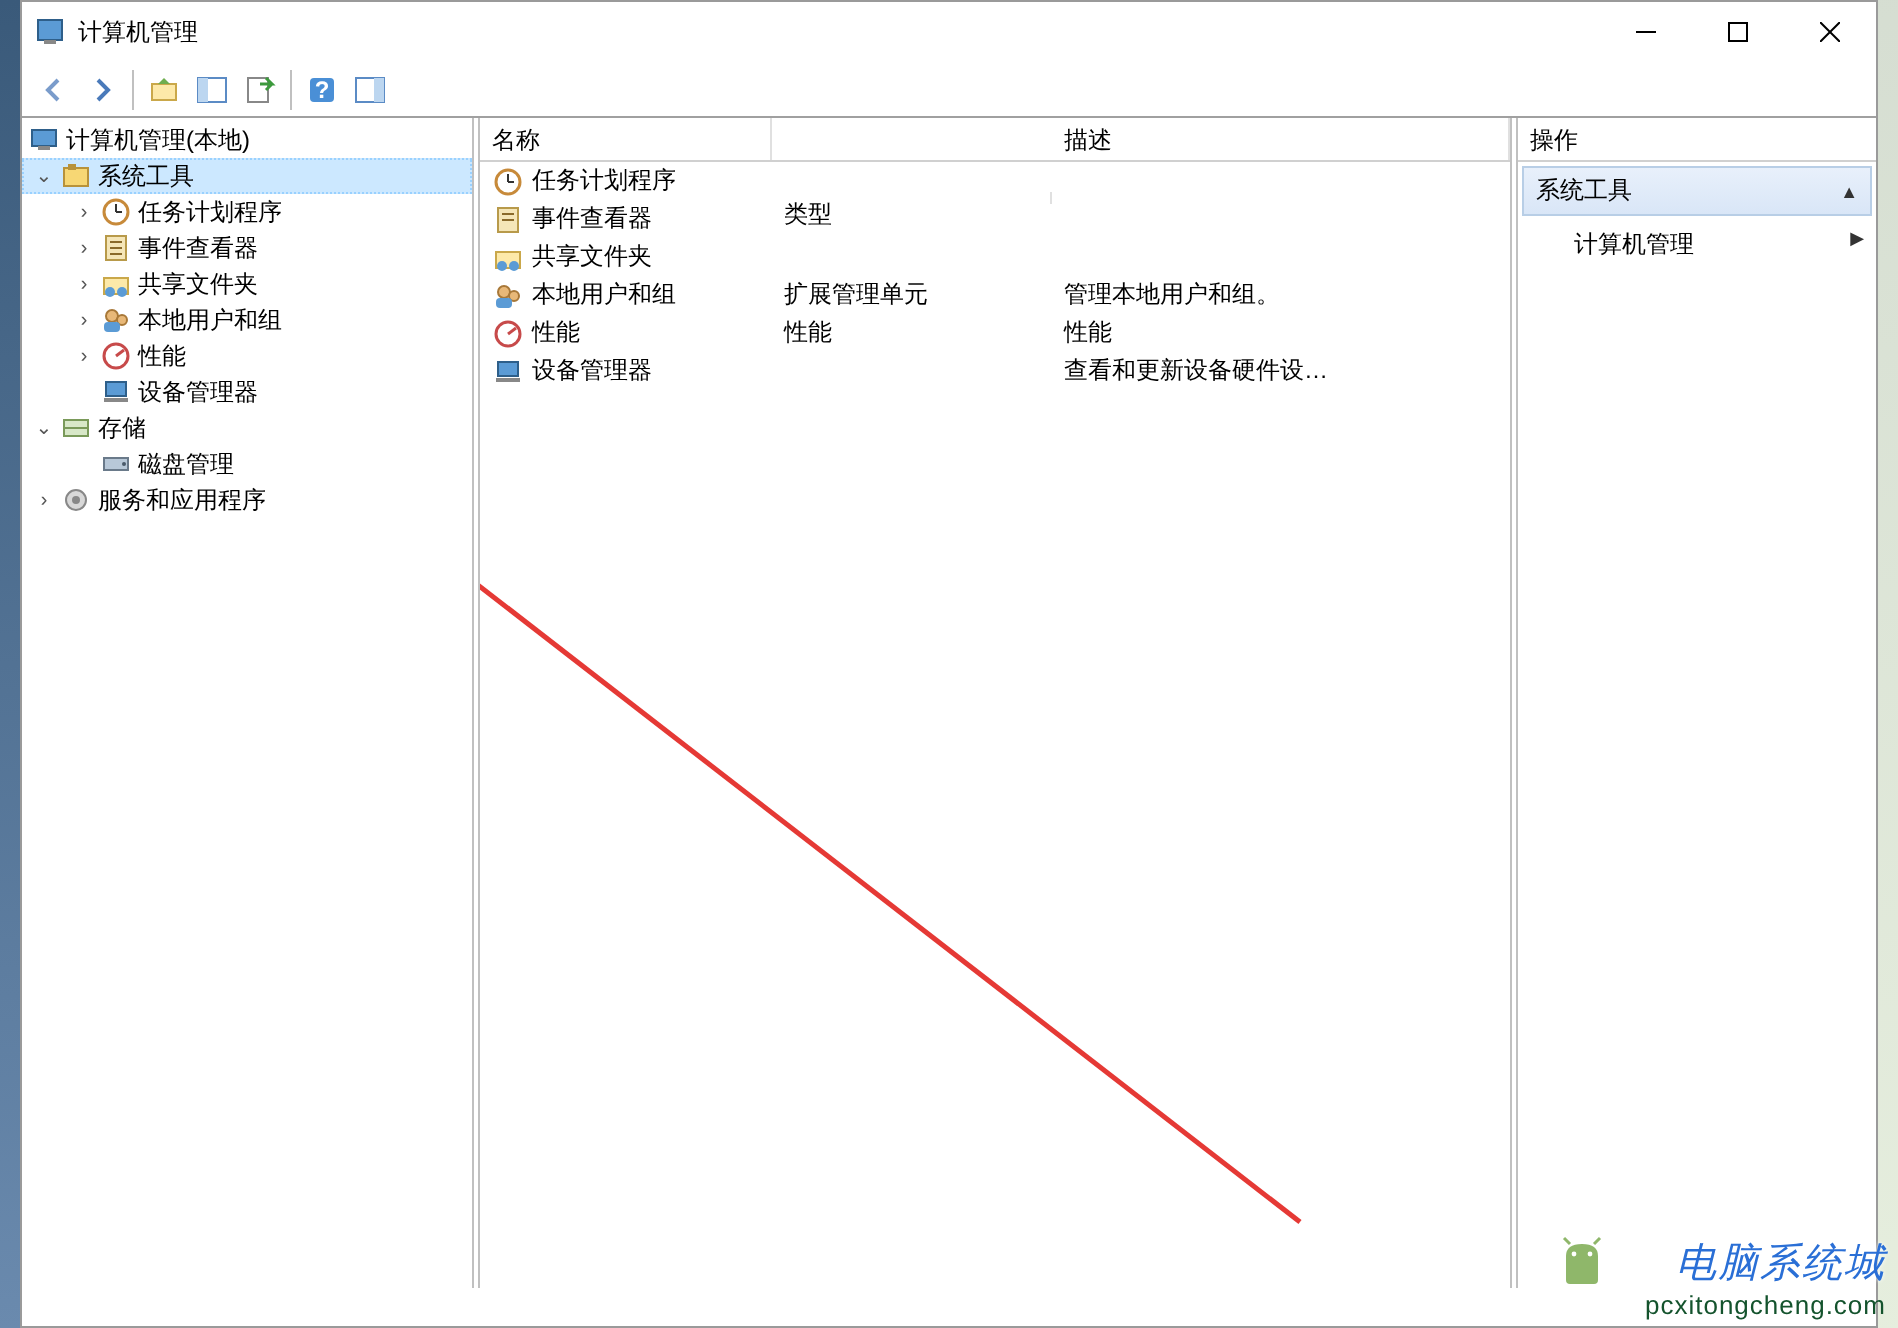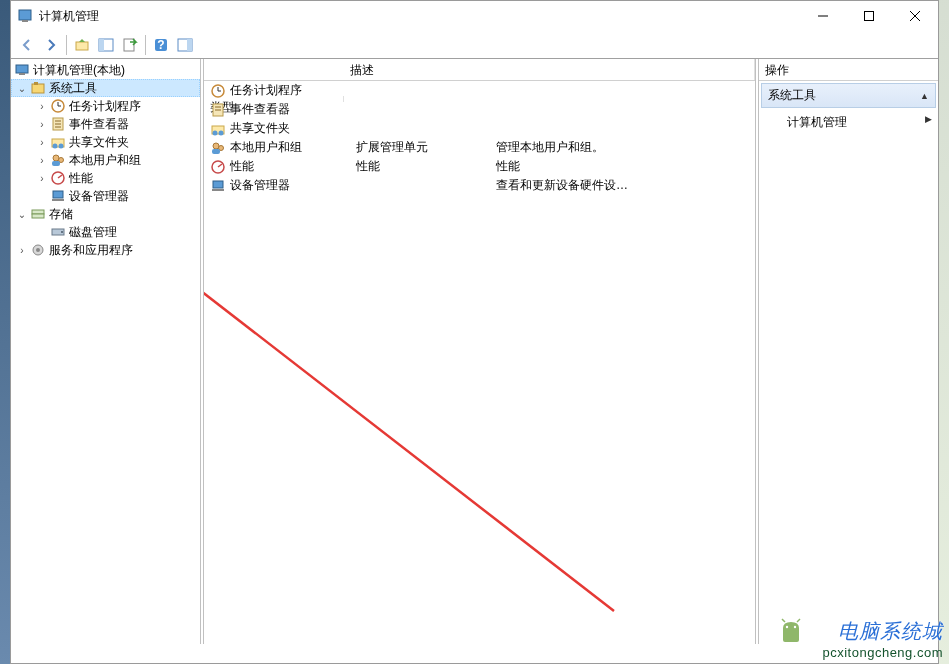--- a/index.html
+++ b/index.html
@@ -18,21 +18,21 @@
 
     
     .toolbar { height: 28px; display: flex; align-items: center; padding: 0 4px; border-bottom: 1px solid #a0a0a0; gap: 0; }
     .tb-btn { width: 24px; height: 24px; display: flex; align-items: center; justify-content: center; border: 1px solid transparent; }
     .tb-sep { width: 1px; height: 20px; background: #c0c0c0; margin: 0 3px; }
 
     
     .content { display: flex; height: calc(664px - 30px - 21px - 28px); }
 
     
-    .tree-panel { width: 190px; border-right: 1px solid #c0c0c0; padding: 2px 0; overflow: hidden; text-align: center; }
+    .tree-panel { width: 226px; border-right: 1px solid #c0c0c0; padding: 2px 0; overflow: hidden; text-align: center; }
     .tree-row { display: flex; align-items: center; height: 18px; padding-right: 4px; white-space: nowrap; cursor: default; }
     .tree-row.selected { background: #cce8ff; outline: 1px dotted #99d1ff; outline-offset: -1px; }
     .tree-toggle { width: 14px; height: 14px; display: flex; align-items: center; justify-content: center; color: #555; font-size: 10px; }
     .tree-icon { width: 16px; height: 16px; margin: 0 3px 0 1px; flex: 0 0 16px; display:flex; align-items:center; justify-content:center; }
     .tree-label { font-size: 12px; }
     .indent-0 { padding-left: 2px; }
     .indent-1 { padding-left: 4px; }
     .indent-2 { padding-left: 24px; } 
 
     
@@ -265,20 +265,21 @@
               <circle cx="8" cy="8" r="5" fill="#d8d8d8" stroke="#888"></circle>
               <circle cx="8" cy="8" r="2" fill="#888"></circle>
             </svg>
           </span>
         <span class="tree-label">服务和应用程序</span>
       </div>
     </div>
 
     <div class="list-panel">
       <div class="list-header">
+        <div class="col col-name">名称</div>
         <div class="col col-type">类型</div>
         <div class="col col-desc">描述</div>
       </div>
       <div class="list-body" id="list-body">
 
         <svg class="red-arrow" style="left:-60px; top:-80px;" width="540" height="620">
           <defs>
               <marker id="ah" markerWidth="10" markerHeight="10" refX="2" refY="3" orient="auto">
                 <path d="M0,0 L0,6 L8,3 Z" fill="#e53935"></path>
               </marker>

